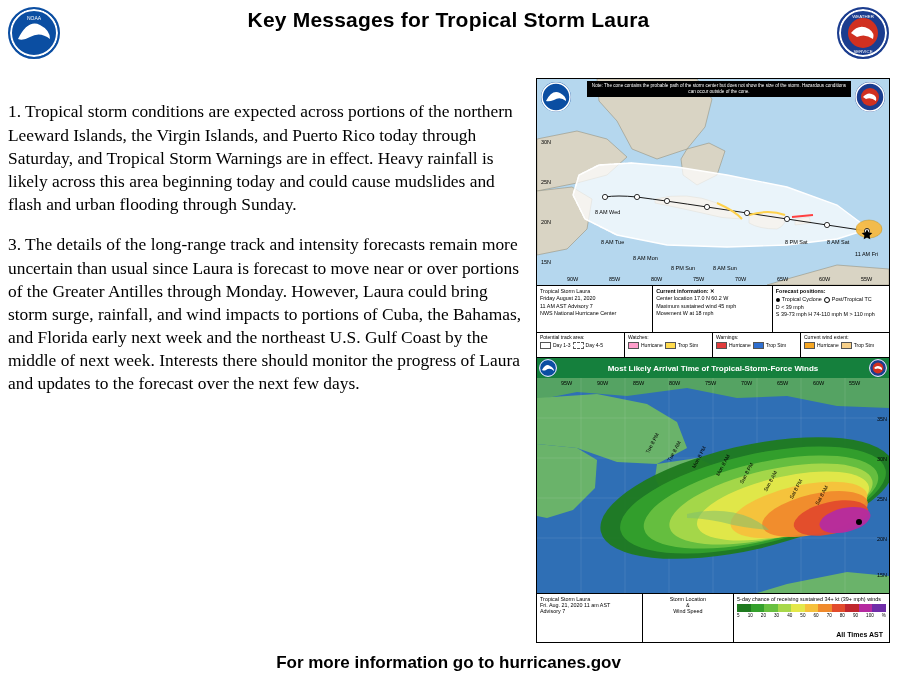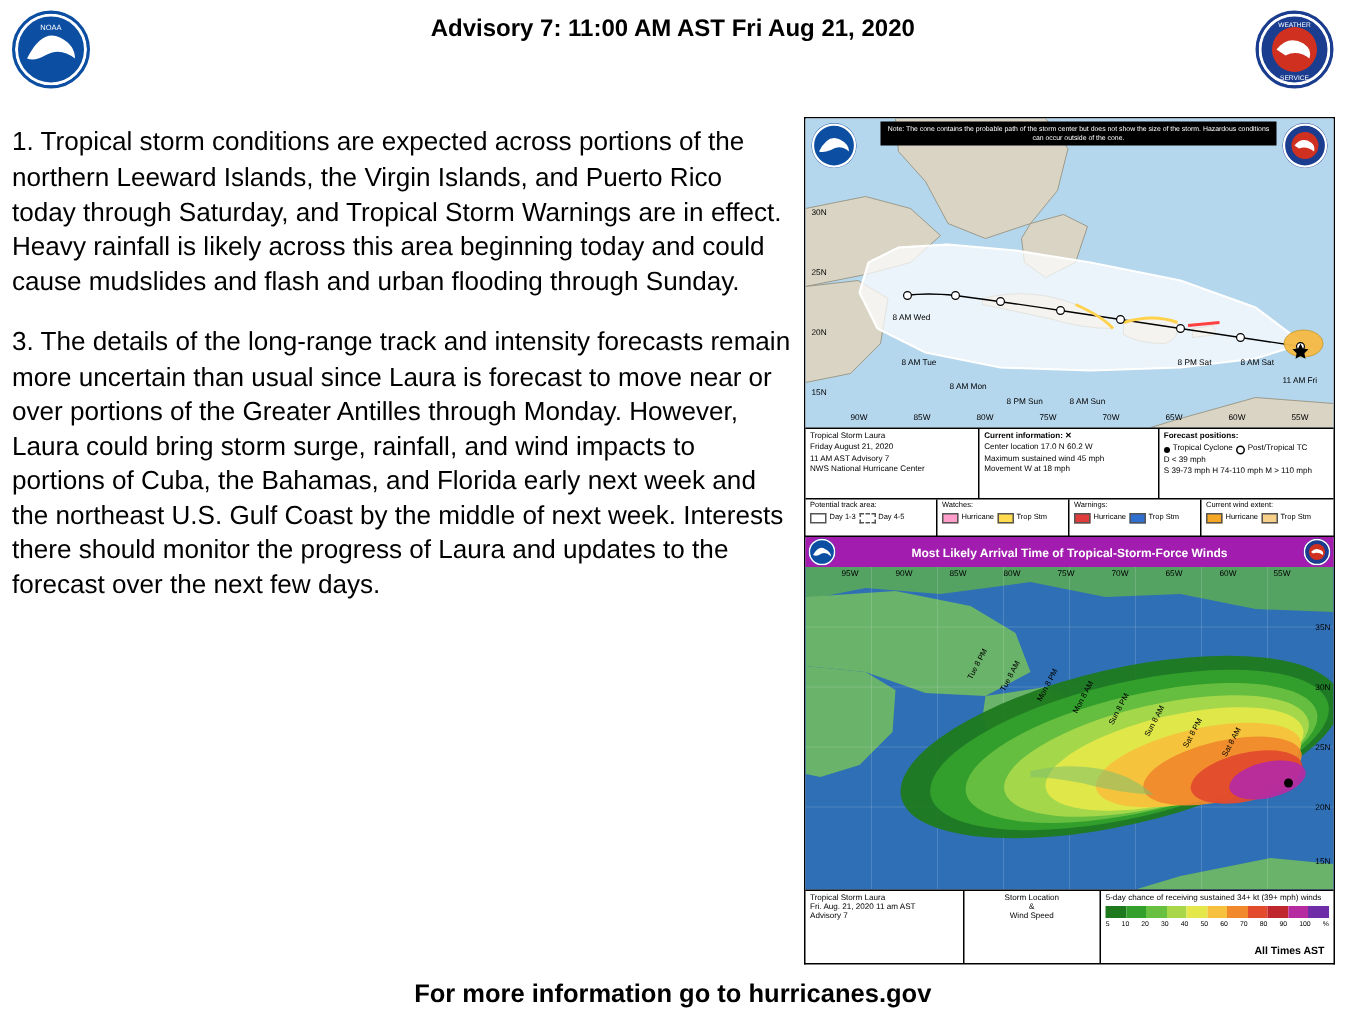--- a/index.html
+++ b/index.html
@@ -53,22 +53,23 @@
     right: 8px;
     background: #1b3d8f;
     border: 2px solid #1b3d8f;
     overflow: hidden;
   }
 
   
   #left-col {
     position: absolute;
     left: 8px;
-    top: 66px;
+    top: 83px;
     width: 520px;
+    font-family: Liberation Serif, serif;
   }
   .message {
     font-size: 17.4px;
     line-height: 1.33;
     margin-bottom: 16px;
   }
 
   
   #right-col {
     position: absolute;
@@ -175,21 +176,21 @@
     width: 354px;
     height: 285px;
     border: 1px solid #000;
     border-top: none;
     box-sizing: border-box;
     position: relative;
     background: #fff;
   }
   #arrival-titlebar {
     height: 20px;
-    background: #a21caf;
+    background: #15803d;
     color: #ffffff;
     font-size: 8px;
     font-weight: bold;
     display: flex;
     align-items: center;
     justify-content: center;
     position: relative;
   }
   .title-logo {
     position: absolute;
@@ -252,21 +253,21 @@
 
 <div id="header">
   <div class="logo" id="noaa-logo">
     <svg viewBox="0 0 48 48" width="48" height="48" aria-hidden="true">
       <circle cx="24" cy="24" r="23" fill="#0b4ea2" stroke="#ffffff" stroke-width="2"></circle>
       <path d="M8 30 Q18 10 30 16 Q40 21 40 30 Q30 22 20 28 Q13 32 8 30 Z" fill="#ffffff"></path>
       <text x="24" y="11" font-size="5" fill="#ffffff" text-anchor="middle" font-family="Liberation Sans">NOAA</text>
     </svg>
   </div>
   <div id="title-block">
-    <div id="sub-title">Advisory 7:  11:00 AM AST Fri Aug 21, 2020</div>
+    <div id="main-title">Key Messages for Tropical Storm Laura</div>
   </div>
   <div class="logo" id="nws-logo">
     <svg viewBox="0 0 48 48" width="48" height="48" aria-hidden="true">
       <circle cx="24" cy="24" r="23" fill="#1b3d8f" stroke="#ffffff" stroke-width="2"></circle>
       <circle cx="24" cy="24" r="15" fill="#d03020"></circle>
       <path d="M12 24 Q20 14 30 20 Q36 24 34 30 Q26 24 18 28 Z" fill="#ffffff"></path>
       <text x="24" y="9" font-size="4.4" fill="#ffffff" text-anchor="middle" font-family="Liberation Sans">WEATHER</text>
       <text x="24" y="44" font-size="4.4" fill="#ffffff" text-anchor="middle" font-family="Liberation Sans">SERVICE</text>
     </svg>
   </div>

